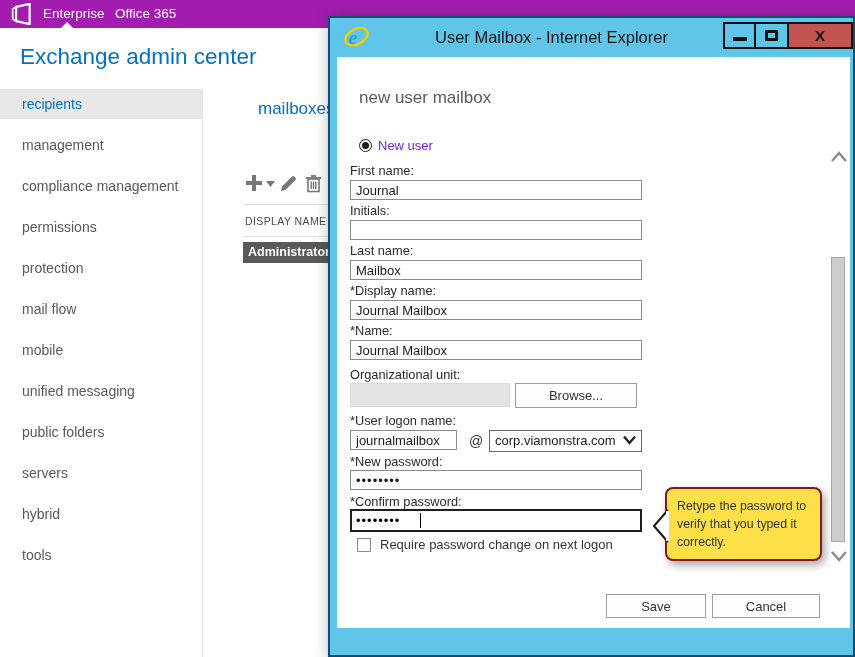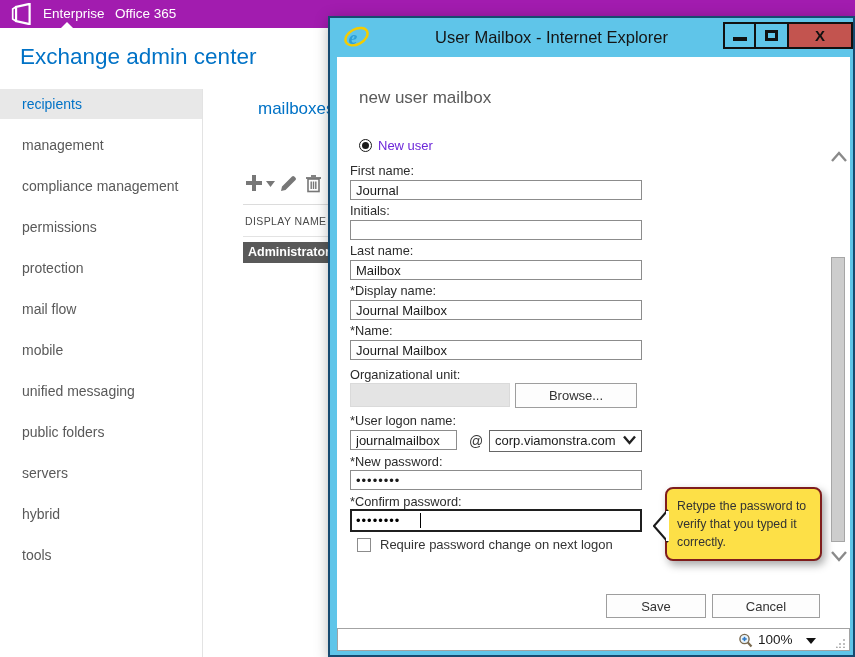--- a/index.html
+++ b/index.html
@@ -246,33 +246,15 @@
       <polyline points="2,11 9,3 16,11" fill="none" stroke="#8A8A8A" stroke-width="2.4"></polyline>
     </svg>
     <div class="scroll-thumb"></div>
     <svg class="scroll-down" width="18" height="14" viewBox="0 0 18 14">
       <polyline points="2,3 9,11 16,3" fill="none" stroke="#8A8A8A" stroke-width="2.4"></polyline>
     </svg>
 
     <button class="btn btn-save">Save</button>
     <button class="btn btn-cancel">Cancel</button>
 
-    <div class="statusbar">
-      <svg class="zoom-icon" width="16" height="16" viewBox="0 0 16 16">
-        <circle cx="6.5" cy="6" r="4.6" fill="#EAF4FB" stroke="#7A6A50" stroke-width="1.4"></circle>
-        <line x1="4.3" y1="6" x2="8.7" y2="6" stroke="#2E7AC6" stroke-width="1.6"></line>
-        <line x1="6.5" y1="3.8" x2="6.5" y2="8.2" stroke="#2E7AC6" stroke-width="1.6"></line>
-        <line x1="9.8" y1="9.5" x2="13.5" y2="13.5" stroke="#7A6A50" stroke-width="2.2"></line>
-      </svg>
-      <span class="zoom-text">100%</span>
-      <div class="zoom-caret"></div>
-      <svg class="grip" width="10" height="10" viewBox="0 0 10 10">
-        <circle cx="8" cy="2" r="1" fill="#AAA"></circle>
-          <circle cx="8" cy="6" r="1" fill="#AAA"></circle>
-        <circle cx="4" cy="6" r="1" fill="#AAA"></circle>
-          <circle cx="8" cy="9.5" r="1" fill="#AAA"></circle>
-        <circle cx="4" cy="9.5" r="1" fill="#AAA"></circle>
-          <circle cx="0.8" cy="9.5" r="1" fill="#AAA"></circle>
-      </svg>
-    </div>
   </div>
 
 </div>
 
 </body></html>

